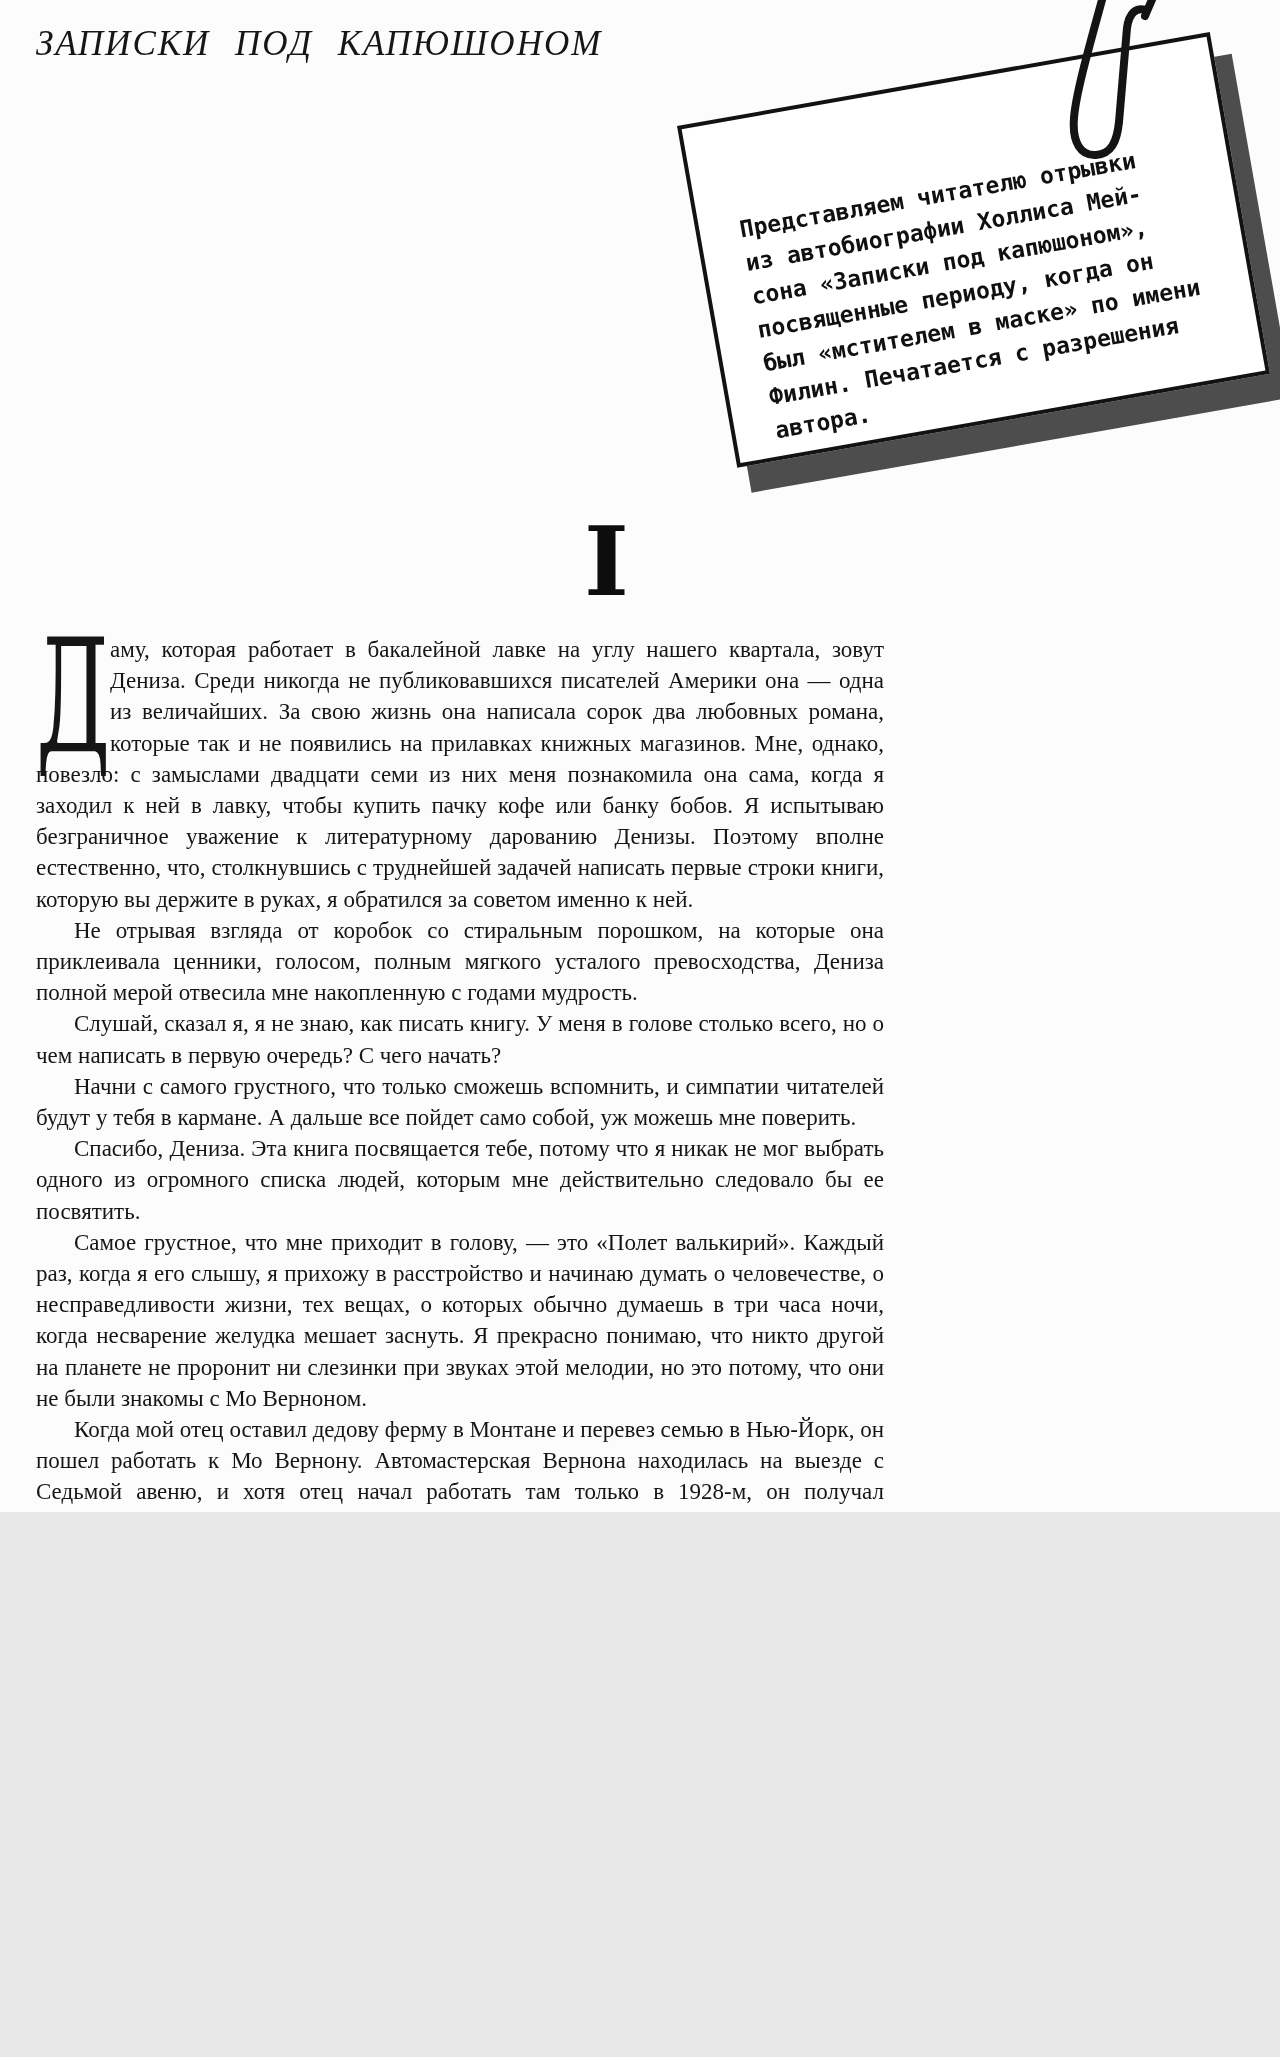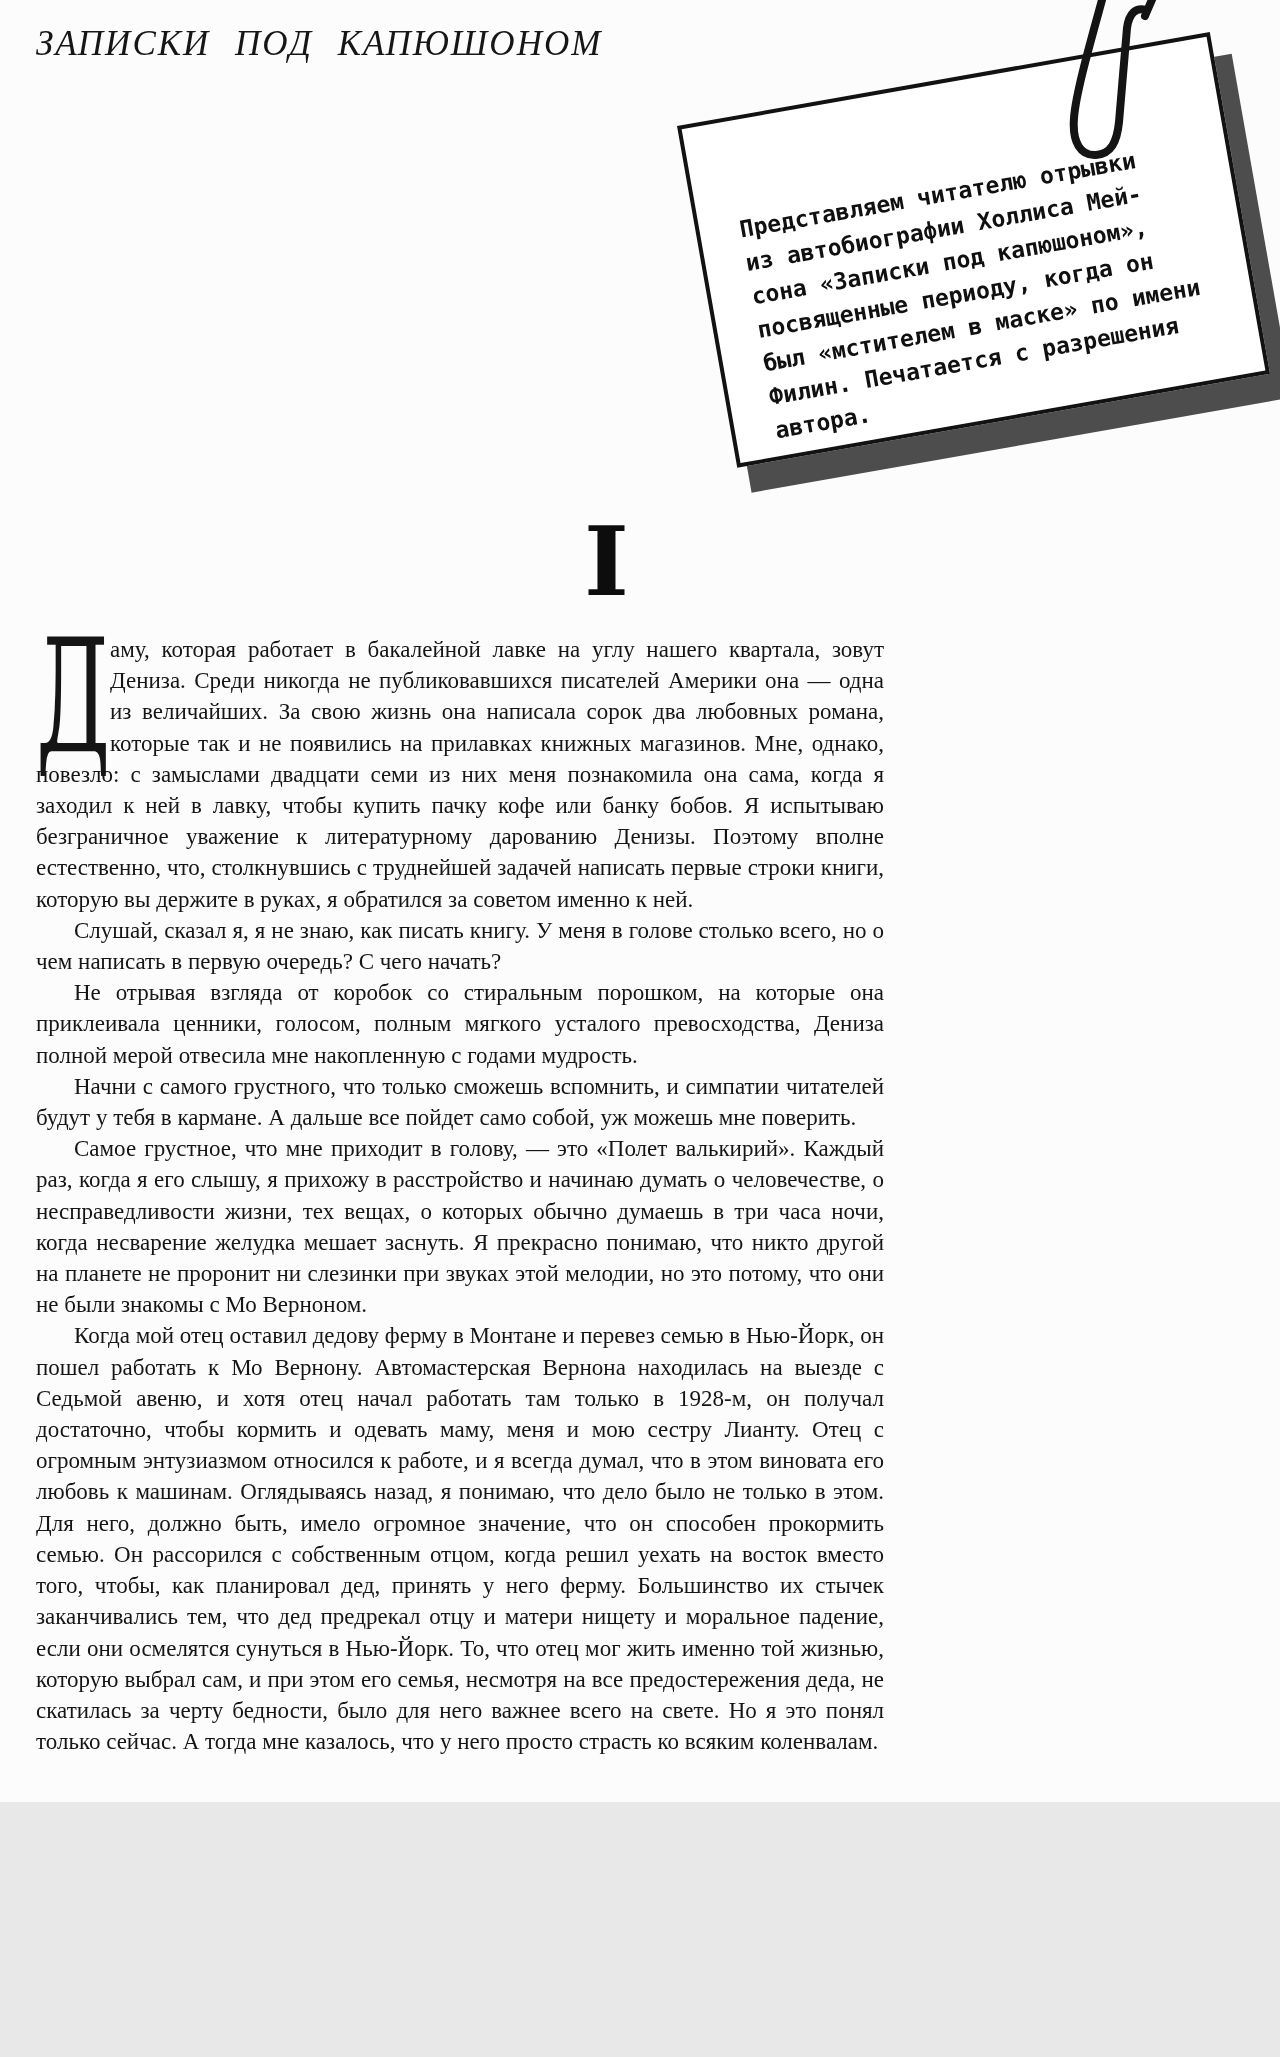--- a/index.html
+++ b/index.html
@@ -1,18 +1,18 @@
 <!DOCTYPE html>
 <html><head>
 <meta charset="utf-8">
 <style>
   html,body{margin:0;padding:0;background:#e8e8e8;}
   .page{
     position:relative;
-    width:1280px;height:1802px;
+    width:1280px;height:1512px;
     margin:0 auto;
     background:#fcfcfc;
     overflow:hidden;
     font-family:"Liberation Serif", serif;
     color:#141414;
   }
   
   .title{
     position:absolute;left:36px;top:24px;
     font-style:italic;
@@ -130,23 +130,24 @@
     <path d="M 70,-12 C 56,40 38,100 36,128 C 34,153 43,166 58,165 C 73,164 79,152 81,132 L 89,38 C 91,23 98,17 108,20" fill="none" stroke="#141414" stroke-width="8" stroke-linecap="round"></path>
     <path d="M 121,-8 C 116,6 111,16 107,26" fill="none" stroke="#141414" stroke-width="8" stroke-linecap="round"></path>
   </svg>
 
   <div class="numeral">I</div>
 
   <div class="body-text">
     <p class="first"><span class="dropcap">
           <span>Д</span>
         </span><span>аму, которая работает в бакалейной лавке на углу нашего квартала, зовут Дениза. Среди никогда не публиковавшихся писателей Америки она — одна из величайших. За свою жизнь она написала сорок два любовных романа, которые так и не появились на прилавках книжных магазинов. Мне, однако, повезло: с замыслами двадцати семи из них меня познакомила она сама, когда я заходил к ней в лавку, чтобы купить пачку кофе или банку бобов. Я испытываю безграничное уважение к литературному дарованию Денизы. Поэтому вполне естественно, что, столкнувшись с труднейшей задачей написать первые строки книги, которую вы держите в руках, я обратился за советом именно к ней.</span></p>
+    <p>Не отрывая взгляда от коробок со стиральным порошком, на которые она приклеивала ценники, голосом, полным мягкого усталого превосходства, Дениза полной мерой отвесила мне накопленную с годами мудрость.</p>
     <p>Слушай, сказал я, я не знаю, как писать книгу. У меня в голове столько всего, но о чем написать в первую очередь? С чего начать?</p>
-    <p>Не отрывая взгляда от коробок со стиральным порошком, на которые она приклеивала ценники, голосом, полным мягкого усталого превосходства, Дениза полной мерой отвесила мне накопленную с годами мудрость.</p>
     <p>Начни с самого грустного, что только сможешь вспомнить, и симпатии читателей будут у тебя в кармане. А дальше все пойдет само собой, уж можешь мне поверить.</p>
+    <p>Спасибо, Дениза. Эта книга посвящается тебе, потому что я никак не мог выбрать одного из огромного списка людей, которым мне действительно следовало бы ее посвятить.</p>
     <p>Самое грустное, что мне приходит в голову, — это «Полет валькирий». Каждый раз, когда я его слышу, я прихожу в расстройство и начинаю думать о человечестве, о несправедливости жизни, тех вещах, о которых обычно думаешь в три часа ночи, когда несварение желудка мешает заснуть. Я прекрасно понимаю, что никто другой на планете не проронит ни слезинки при звуках этой мелодии, но это потому, что они не были знакомы с Мо Верноном.</p>
     <p>Когда мой отец оставил дедову ферму в Монтане и перевез семью в Нью-Йорк, он пошел работать к Мо Вернону. Автомастерская Вернона находилась на выезде с Седьмой авеню, и хотя отец начал работать там только в 1928-м, он получал достаточно, чтобы кормить и одевать маму, меня и мою сестру Лианту. Отец с огромным энтузиазмом относился к работе, и я всегда думал, что в этом виновата его любовь к машинам. Оглядываясь назад, я понимаю, что дело было не только в этом. Для него, должно быть, имело огромное значение, что он способен прокормить семью. Он рассорился с собственным отцом, когда решил уехать на восток вместо того, чтобы, как планировал дед, принять у него ферму. Большинство их стычек заканчивались тем, что дед предрекал отцу и матери нищету и моральное падение, если они осмелятся сунуться в Нью-Йорк. То, что отец мог жить именно той жизнью, которую выбрал сам, и при этом его семья, несмотря на все предостережения деда, не скатилась за черту бедности, было для него важнее всего на свете. Но я это понял только сейчас. А тогда мне казалось, что у него просто страсть ко всяким коленвалам.</p>
   </div>
 
   <div class="watermark">COM-X.LIFE</div>
   <div class="page-number">33</div>
 
 </div>
 
 </body></html>

